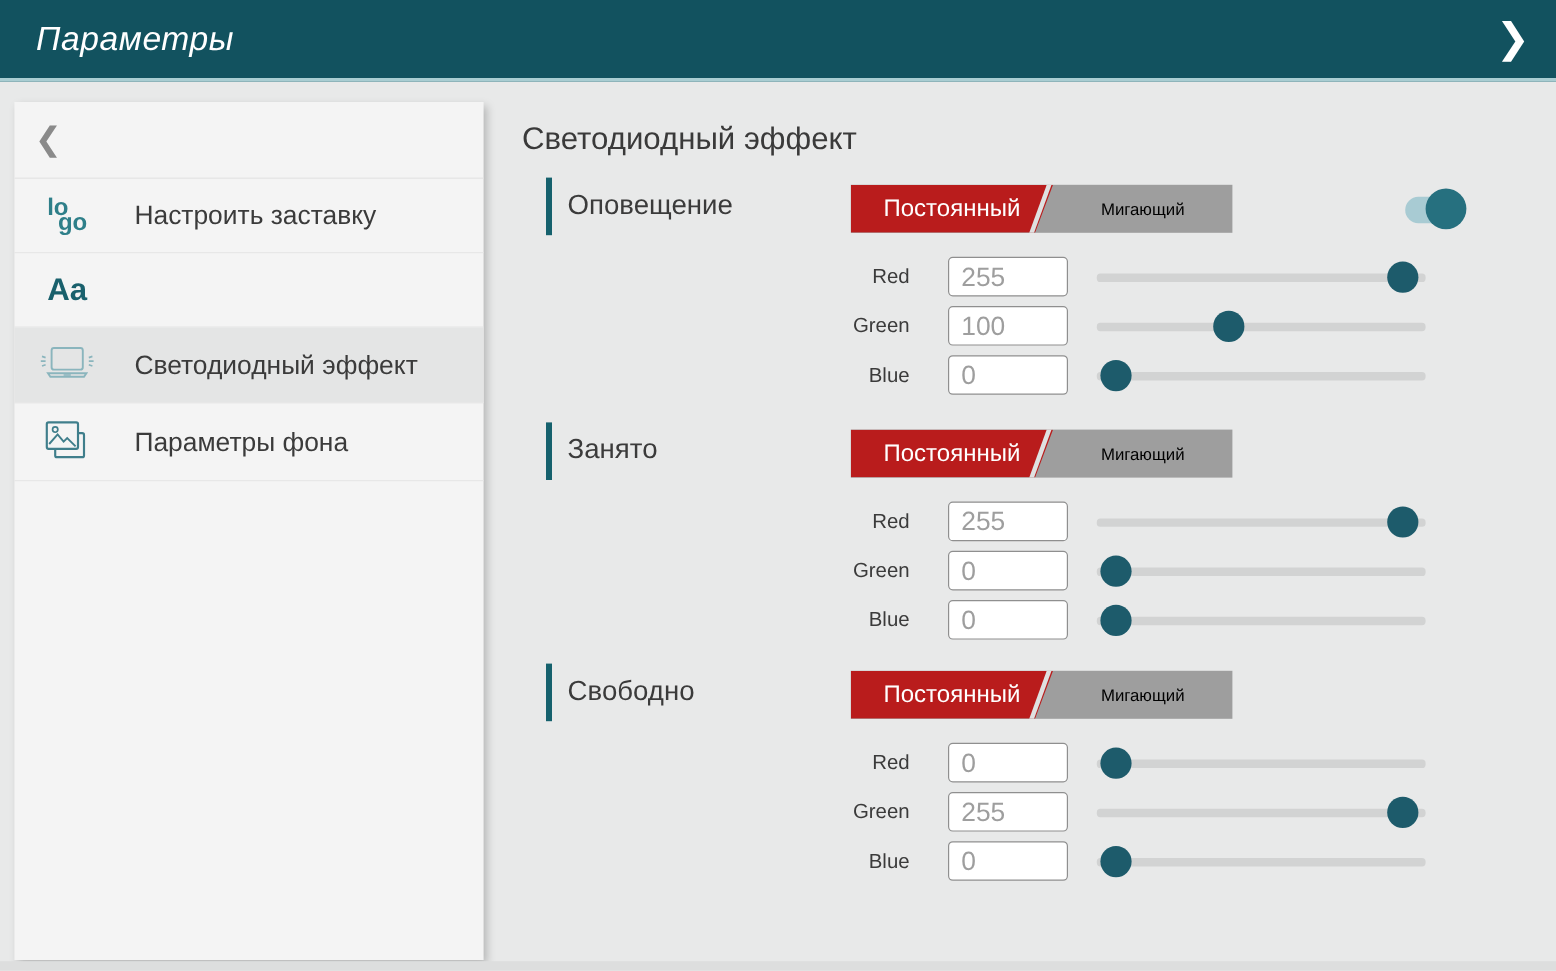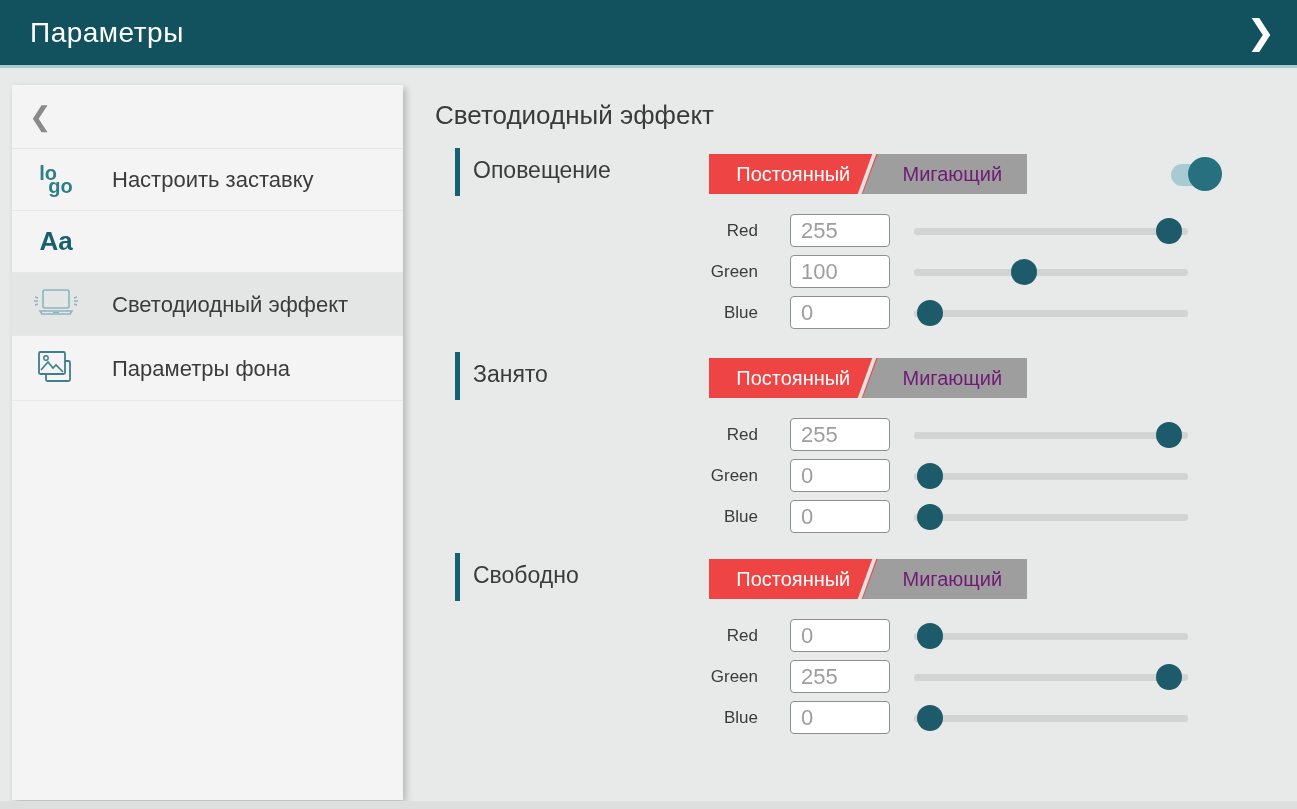--- a/index.html
+++ b/index.html
@@ -8,21 +8,21 @@
     font-family:"Liberation Sans","DejaVu Sans",sans-serif;
     background:#e8e9e9; overflow:hidden; position:relative;
   }
 
   
   .app-header {
     position:absolute; left:0; top:0; width:1297px; height:68px;
     background:#12525f; border-bottom:3px solid #a9cdd2;
     display:flex; align-items:center;
   }
-  .app-title { color:#ffffff; font-size:28px; font-weight:400; margin-left:30px; letter-spacing:.5px; }
+  .app-title { color:#ffffff; font-size:28px; font-weight:400; margin-left:30px; letter-spacing:.5px;font-style:italic; }
   .header-expand {
     position:absolute; right:14px; top:10px; color:#ffffff;
     font-size:34px; font-weight:700; cursor:pointer; padding:2px 8px;
   }
 
   
   .sidebar {
     position:absolute; left:12px; top:85px; width:391px; height:715px;
     background:#f4f4f4;
     box-shadow:3px 3px 7px rgba(0,0,0,.22);
@@ -53,34 +53,34 @@
   .led-section { position:absolute; left:455px; width:780px; }
   .accent-bar { position:absolute; left:0; top:0; width:5px; height:48px; background:#15616d; }
   .section-label { position:absolute; left:18px; top:9px; font-size:23px; font-weight:400; color:#3b3b3b; }
 
   .segmented {
     position:absolute; left:254px; top:6px; width:318px; height:40px;
     background:#9e9e9e; cursor:pointer;
   }
   .seg-active {
     position:absolute; left:0; top:0; bottom:0; width:53%;
-    background:#ef4444;
+    background:#b91c1c;
     clip-path:polygon(0 0,100% 0,calc(100% - 15px) 100%,0 100%);
     display:flex; align-items:center; justify-content:center;
   }
   .seg-active span { color:#ffffff; font-size:20px; }
   .seg-divider {
     position:absolute; left:156px; top:0; width:4px; height:100%;
     background:#dfe1e1; transform:skewX(-20deg);
   }
   .seg-inactive {
     position:absolute; right:0; top:0; bottom:0; width:47%;
     display:flex; align-items:center; justify-content:center;
   }
-  .seg-inactive span { color:#701a75; font-size:20px; }
+  .seg-inactive span { color:#000000; font-size:14px; }
 
   .toggle { position:absolute; left:716px; top:9px; width:52px; height:35px; cursor:pointer; }
   .toggle-track { position:absolute; left:0; top:7px; width:45px; height:22px; border-radius:11px; background:#a8cbd3; }
   .toggle-thumb { position:absolute; left:17px; top:0; width:34px; height:34px; border-radius:50%; background:#26707f; }
 
   .rgb-rows { position:absolute; left:245px; top:62px; width:488px; }
   .rgb-row { display:flex; align-items:center; height:41px; }
   .rgb-label { width:90px; text-align:right; padding-right:32px; font-size:17px; color:#3b3b3b; flex:0 0 90px; }
   .rgb-input {
     width:100px; height:33px; flex:0 0 100px;

